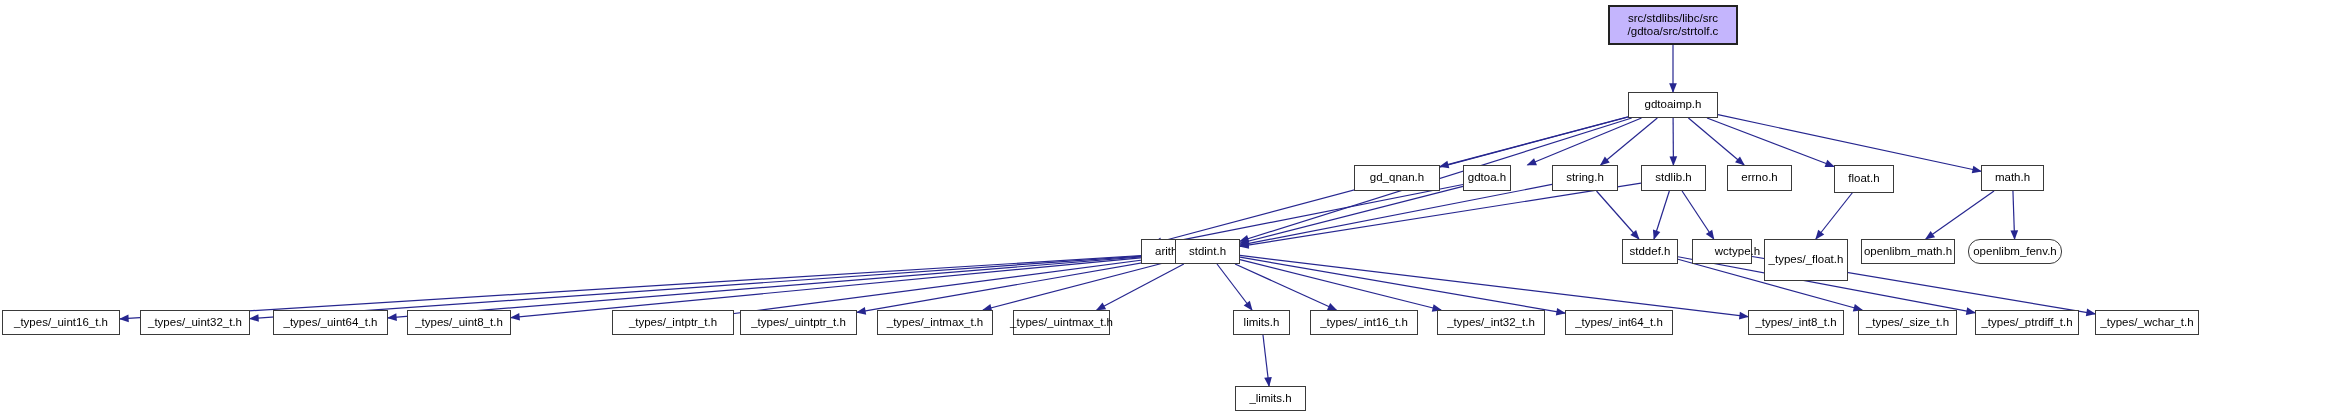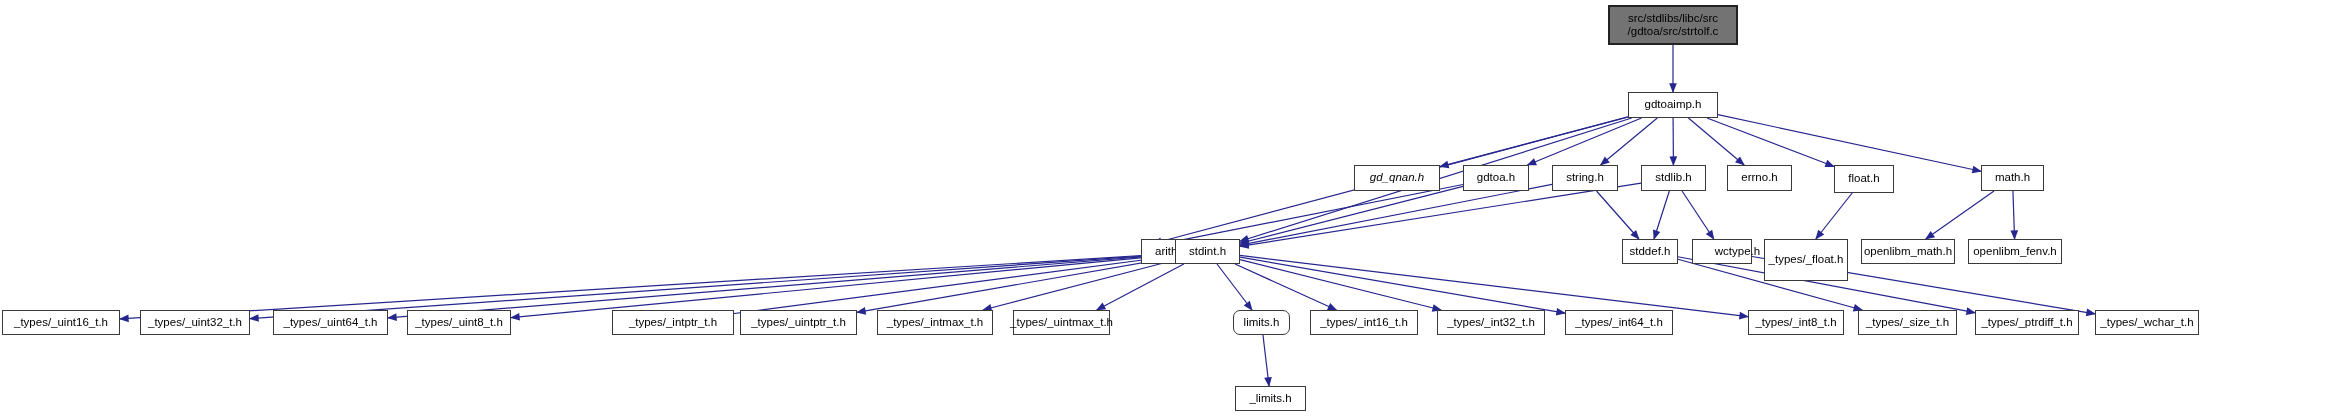--- a/index.html
+++ b/index.html
@@ -22,21 +22,21 @@
     line-height: 1.15;
     display: flex;
     align-items: center;
     justify-content: center;
     text-align: center;
     white-space: pre-line;
     cursor: pointer;
   }
   .node.root {
     border: 2px solid #222222;
-    background: #737373;
+    background: #c4b5fd;
     font-size: 11.5px;
   }
 </style>
 </head>
 <body>
 
 <div id="canvas">
   <svg id="edge-layer" viewBox="0 0 2333 416" xmlns="http://www.w3.org/2000/svg">
       <defs>
         <marker id="arrow" viewBox="0 0 10 10" refX="9" refY="5" markerWidth="10" markerHeight="8" orient="auto">
@@ -77,43 +77,43 @@
       <line x1="1240" y1="257.1075334143378" x2="1565" y2="313.18286755771567" stroke="#26268f" stroke-width="1.2" marker-end="url(#arrow)"></line>
       <line x1="1240" y1="255.42098555649957" x2="1748" y2="316.7090059473237" stroke="#26268f" stroke-width="1.2" marker-end="url(#arrow)"></line>
       <line x1="1678" y1="259.22038834951456" x2="1862.1654929577464" y2="310" stroke="#26268f" stroke-width="1.2" marker-end="url(#arrow)"></line>
       <line x1="1678" y1="256.7732095490716" x2="1975" y2="312.7068965517241" stroke="#26268f" stroke-width="1.2" marker-end="url(#arrow)"></line>
       <line x1="1752" y1="256.51176470588234" x2="2095" y2="313.8129411764706" stroke="#26268f" stroke-width="1.2" marker-end="url(#arrow)"></line>
       <line x1="1262.9802631578948" y1="335" x2="1269.0197368421052" y2="386" stroke="#26268f" stroke-width="1.2" marker-end="url(#arrow)"></line>
     </svg>
 <div class="node root" style="left: 1608px; top: 5px; width: 130px; height: 40px;">src/stdlibs/libc/src
 /gdtoa/src/strtolf.c</div>
     <div class="node" style="left: 1628px; top: 92px; width: 90px; height: 26px;">gdtoaimp.h</div>
-    <div class="node" style="left: 1354px; top: 165px; width: 86px; height: 26px; font-style: italic;">gd_qnan.h</div>
-    <div class="node" style="left: 1463px; top: 165px; width: 66px; height: 26px;">gdtoa.h</div>
+    <div class="node" style="left: 1354px; top: 165px; width: 86px; height: 26px;">gd_qnan.h</div>
+    <div class="node" style="left: 1463px; top: 165px; width: 48px; height: 26px;">gdtoa.h</div>
     <div class="node" style="left: 1552px; top: 165px; width: 66px; height: 26px;">string.h</div>
     <div class="node" style="left: 1641px; top: 165px; width: 65px; height: 26px; text-align: center;">stdlib.h</div>
     <div class="node" style="left: 1727px; top: 165px; width: 65px; height: 26px;">errno.h</div>
     <div class="node" style="left: 1834px; top: 165px; width: 60px; height: 28px;">float.h</div>
     <div class="node" style="left: 1981px; top: 165px; width: 63px; height: 26px;">math.h</div>
     <div class="node" style="left: 1093px; top: 239px; width: 60px; height: 25px; margin-left: 48px;">arith.h</div>
     <div class="node" style="left: 1175px; top: 239px; width: 65px; height: 25px;">stdint.h</div>
     <div class="node" style="left: 1622px; top: 239px; width: 56px; height: 25px;">stddef.h</div>
     <div class="node" style="left: 1692px; top: 239px; width: 60px; height: 25px; padding-left: 31px;">wctype.h</div>
     <div class="node" style="left: 1764px; top: 239px; width: 84px; height: 42px;">_types/_float.h</div>
     <div class="node" style="left: 1861px; top: 239px; width: 94px; height: 25px;">openlibm_math.h</div>
-    <div class="node" style="left: 1968px; top: 239px; width: 94px; height: 25px;">openlibm_fenv.h</div>
+    <div class="node" style="left: 1968px; top: 239px; width: 94px; height: 25px; border-radius: 12px;">openlibm_fenv.h</div>
     <div class="node" style="left: 2px; top: 310px; width: 118px; height: 25px;">_types/_uint16_t.h</div>
     <div class="node" style="left: 140px; top: 310px; width: 110px; height: 25px;">_types/_uint32_t.h</div>
     <div class="node" style="left: 273px; top: 310px; width: 115px; height: 25px;">_types/_uint64_t.h</div>
     <div class="node" style="left: 407px; top: 310px; width: 104px; height: 25px;">_types/_uint8_t.h</div>
     <div class="node" style="left: 612px; top: 310px; width: 122px; height: 25px;">_types/_intptr_t.h</div>
     <div class="node" style="left: 740px; top: 310px; width: 117px; height: 25px;">_types/_uintptr_t.h</div>
     <div class="node" style="left: 877px; top: 310px; width: 116px; height: 25px;">_types/_intmax_t.h</div>
     <div class="node" style="left: 1013px; top: 310px; width: 97px; height: 25px;">_types/_uintmax_t.h</div>
-    <div class="node" style="left: 1233px; top: 310px; width: 57px; height: 25px; border-radius: 7px;">limits.h</div>
+    <div class="node" style="left: 1233px; top: 310px; width: 57px; height: 25px;">limits.h</div>
     <div class="node" style="left: 1310px; top: 310px; width: 108px; height: 25px;">_types/_int16_t.h</div>
     <div class="node" style="left: 1437px; top: 310px; width: 108px; height: 25px;">_types/_int32_t.h</div>
     <div class="node" style="left: 1565px; top: 310px; width: 108px; height: 25px;">_types/_int64_t.h</div>
     <div class="node" style="left: 1748px; top: 310px; width: 96px; height: 25px;">_types/_int8_t.h</div>
     <div class="node" style="left: 1858px; top: 310px; width: 99px; height: 25px;">_types/_size_t.h</div>
     <div class="node" style="left: 1975px; top: 310px; width: 104px; height: 25px;">_types/_ptrdiff_t.h</div>
     <div class="node" style="left: 2095px; top: 310px; width: 104px; height: 25px;">_types/_wchar_t.h</div>
     <div class="node" style="left: 1235px; top: 386px; width: 71px; height: 25px;">_limits.h</div>
   </div>
 

